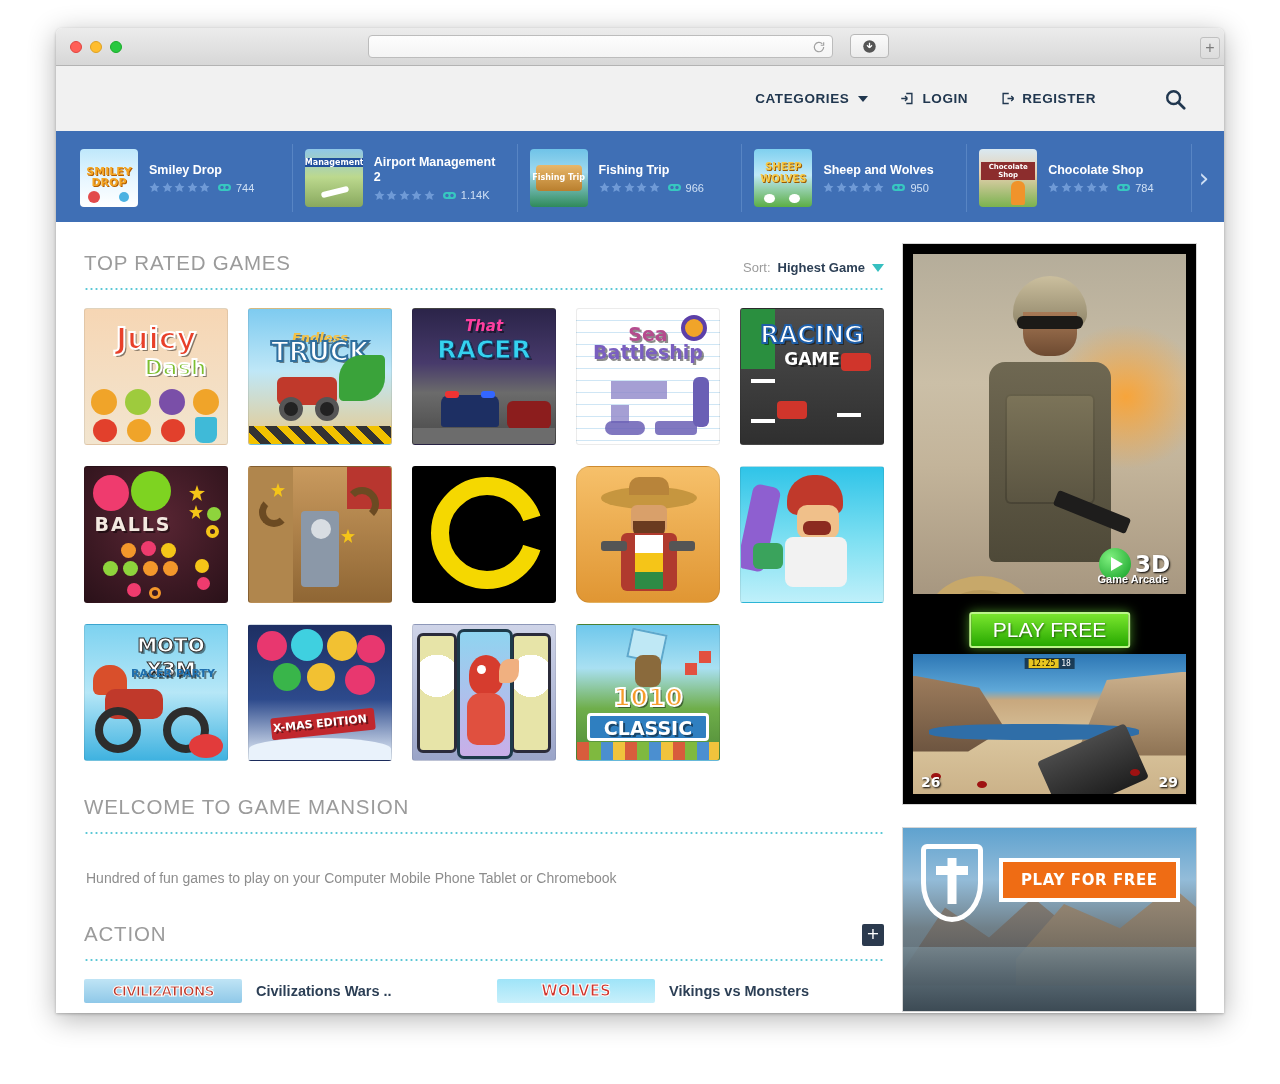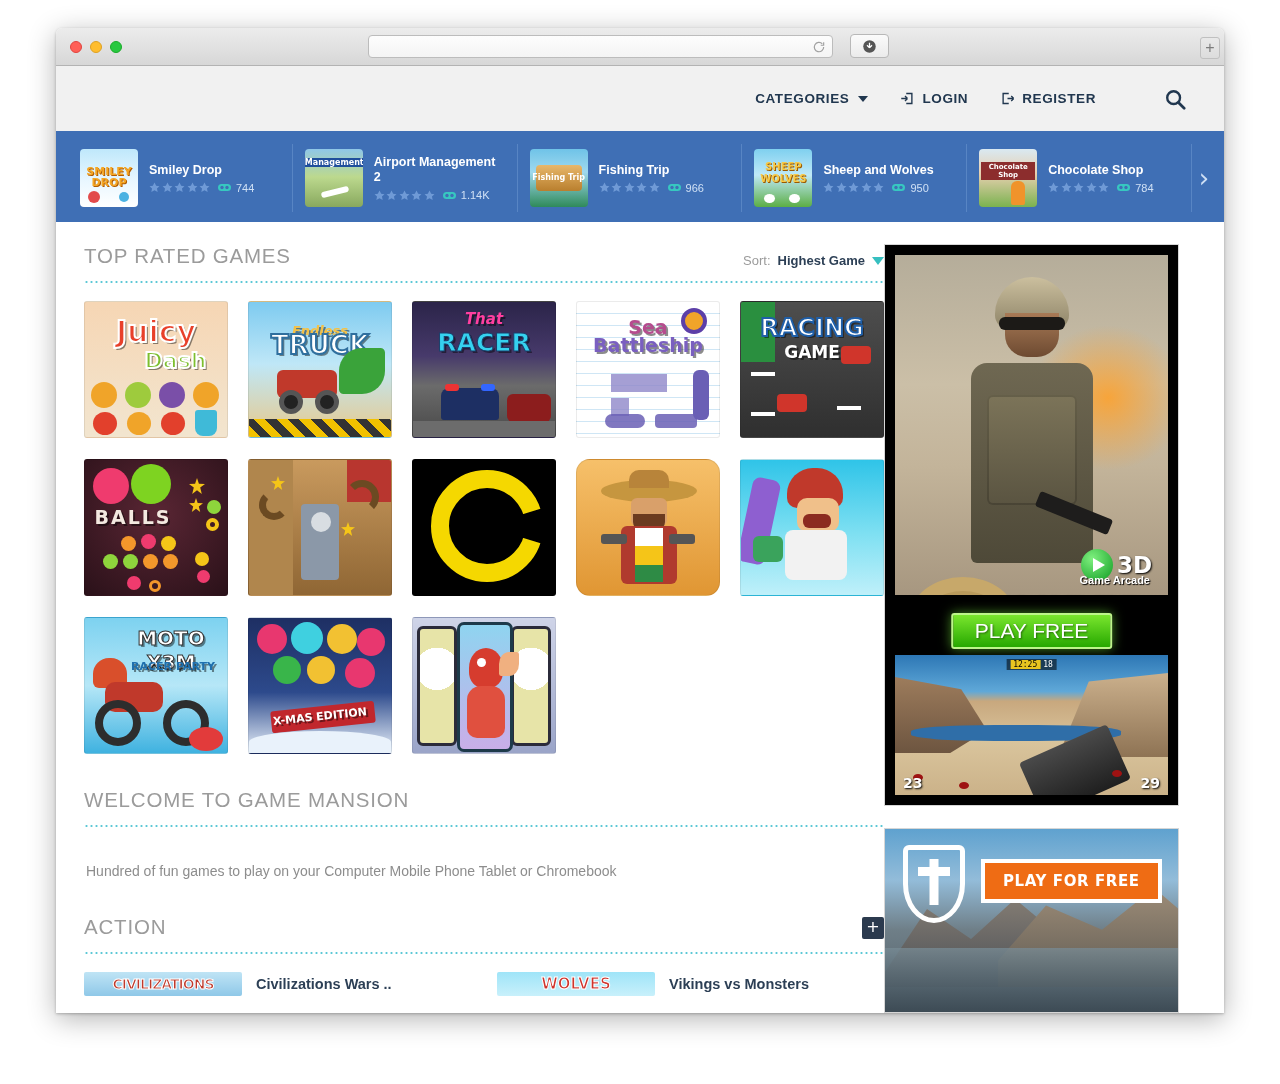--- a/index.html
+++ b/index.html
@@ -155,23 +155,23 @@
   .pad-ic { width: 13px; height: 9px; fill: #37c8c0; }
   .plays-n { color: #cfe0f5; font-size: 11px; }
   .strip-next {
     width: 24px; flex: none; color: #cfe0f5;
     font-size: 26px; text-align: center; cursor: pointer;
     font-family: "DejaVu Sans", sans-serif;
   }
 
   
   .page {
-    display: flex; 
+    display: flex; gap: 18px;
     padding: 22px 28px 0 28px;
-    background: #fff; height: 788px;
+    background: #fff; height: 788px; align-items: center;
   }
   .col-main { width: 800px; flex: none; }
   .col-side { width: 295px; flex: none; }
 
   .sec-head {
     display: flex; align-items: flex-end; justify-content: space-between;
     padding-bottom: 13px;
   }
   .sec-title {
     font-size: 20.5px; color: #9b9b9b; letter-spacing: .8px;
@@ -817,20 +817,30 @@
               <div style="position:absolute;right:4px;top:8px;width:40px;height:120px;background:radial-gradient(circle at 50% 35%,#fff 0 28%,#e7e4a8 28% 100%);border:3px solid #2b2b3a;border-radius:6px;"></div>
               <div style="position:absolute;left:40px;top:14px;width:34px;height:34px;color:#fff;font:bold 26px 'DejaVu Sans',sans-serif;text-align:center;">?</div>
               <div style="position:absolute;right:40px;top:14px;width:34px;height:34px;color:#fff;font:bold 26px 'DejaVu Sans',sans-serif;text-align:center;">?</div>
               <div style="position:absolute;left:44px;top:4px;width:56px;height:130px;background:linear-gradient(#8fd4f0,#c9aee8);border:3px solid #1d3a4a;border-radius:7px;"></div>
               <div style="position:absolute;left:56px;top:30px;width:34px;height:40px;background:#d63c2e;border-radius:50% 50% 40% 40%;"></div>
               <div style="position:absolute;left:54px;top:68px;width:38px;height:52px;background:#e0503f;border-radius:14px 14px 10px 10px;"></div>
               <div style="position:absolute;left:64px;top:40px;width:9px;height:9px;border-radius:50%;background:#fff;"></div>
               <div style="position:absolute;left:86px;top:34px;width:20px;height:24px;background:#f0b080;border-radius:50% 10% 50% 10%;"></div>
             </div>
 
+            <div class="tile" style="background:linear-gradient(#6fc8ec 0%,#a9e0f2 32%,#6fae4a 62%,#4f8a38 100%);">
+              <div style="position:absolute;left:52px;top:6px;width:36px;height:30px;background:#bfe8f5;border:2px solid #5ea8cc;transform:rotate(12deg);"></div>
+              <div style="position:absolute;left:58px;top:30px;width:26px;height:32px;background:#8a6a3c;border-radius:8px;"></div>
+              <span class="lbl" style="top:58px;font-size:25px;color:#f59c2a;-webkit-text-stroke:2px #fff;">1010</span>
+              <div style="position:absolute;left:10px;top:88px;right:10px;height:28px;background:#2f7fc0;border:3px solid #fff;border-radius:4px;"></div>
+              <span class="lbl" style="top:92px;font-size:19px;color:#fff;">CLASSIC</span>
+              <div style="position:absolute;right:8px;top:26px;width:12px;height:12px;background:#e2503f;"></div>
+              <div style="position:absolute;right:22px;top:38px;width:12px;height:12px;background:#e2503f;"></div>
+              <div style="position:absolute;left:0;right:0;bottom:0;height:18px;background:repeating-linear-gradient(90deg,#d85c3c 0 12px,#7fb93f 12px 24px,#4b8fd0 24px 36px,#f0c33c 36px 48px);"></div>
+            </div>
           </div>
 
           <div class="sec-head welcome-title">
             <div class="sec-title">WELCOME TO GAME MANSION</div>
           </div>
           <div class="dots-rule"></div>
           <div class="welcome-text">Hundred of fun games to play on your Computer Mobile Phone Tablet or Chromebook</div>
 
           <div class="sec-head action-head">
             <div class="sec-title">ACTION</div>
@@ -886,21 +896,21 @@
                 <div class="rock-r"></div>
                 <div class="water"></div>
               <div class="hud-top">
                 <span class="hud-yellow">12:25</span>
                 <span>18</span>
               </div>
               <div class="weapon"></div>
               <div class="blood" style="left:18px;bottom:14px;"></div>
               <div class="blood" style="left:64px;bottom:6px;"></div>
               <div class="blood" style="right:46px;bottom:18px;"></div>
-              <div class="hud-l">23</div>
+              <div class="hud-l">26</div>
               <div class="hud-r">29</div>
             </div>
           </div>
 
           <div class="ad2">
             <div class="ad2-mountain"></div>
             <div class="ad2-mountain2"></div>
             <div class="ad2-water"></div>
             <div class="ad2-shield">
               <div class="sh-body"></div>

